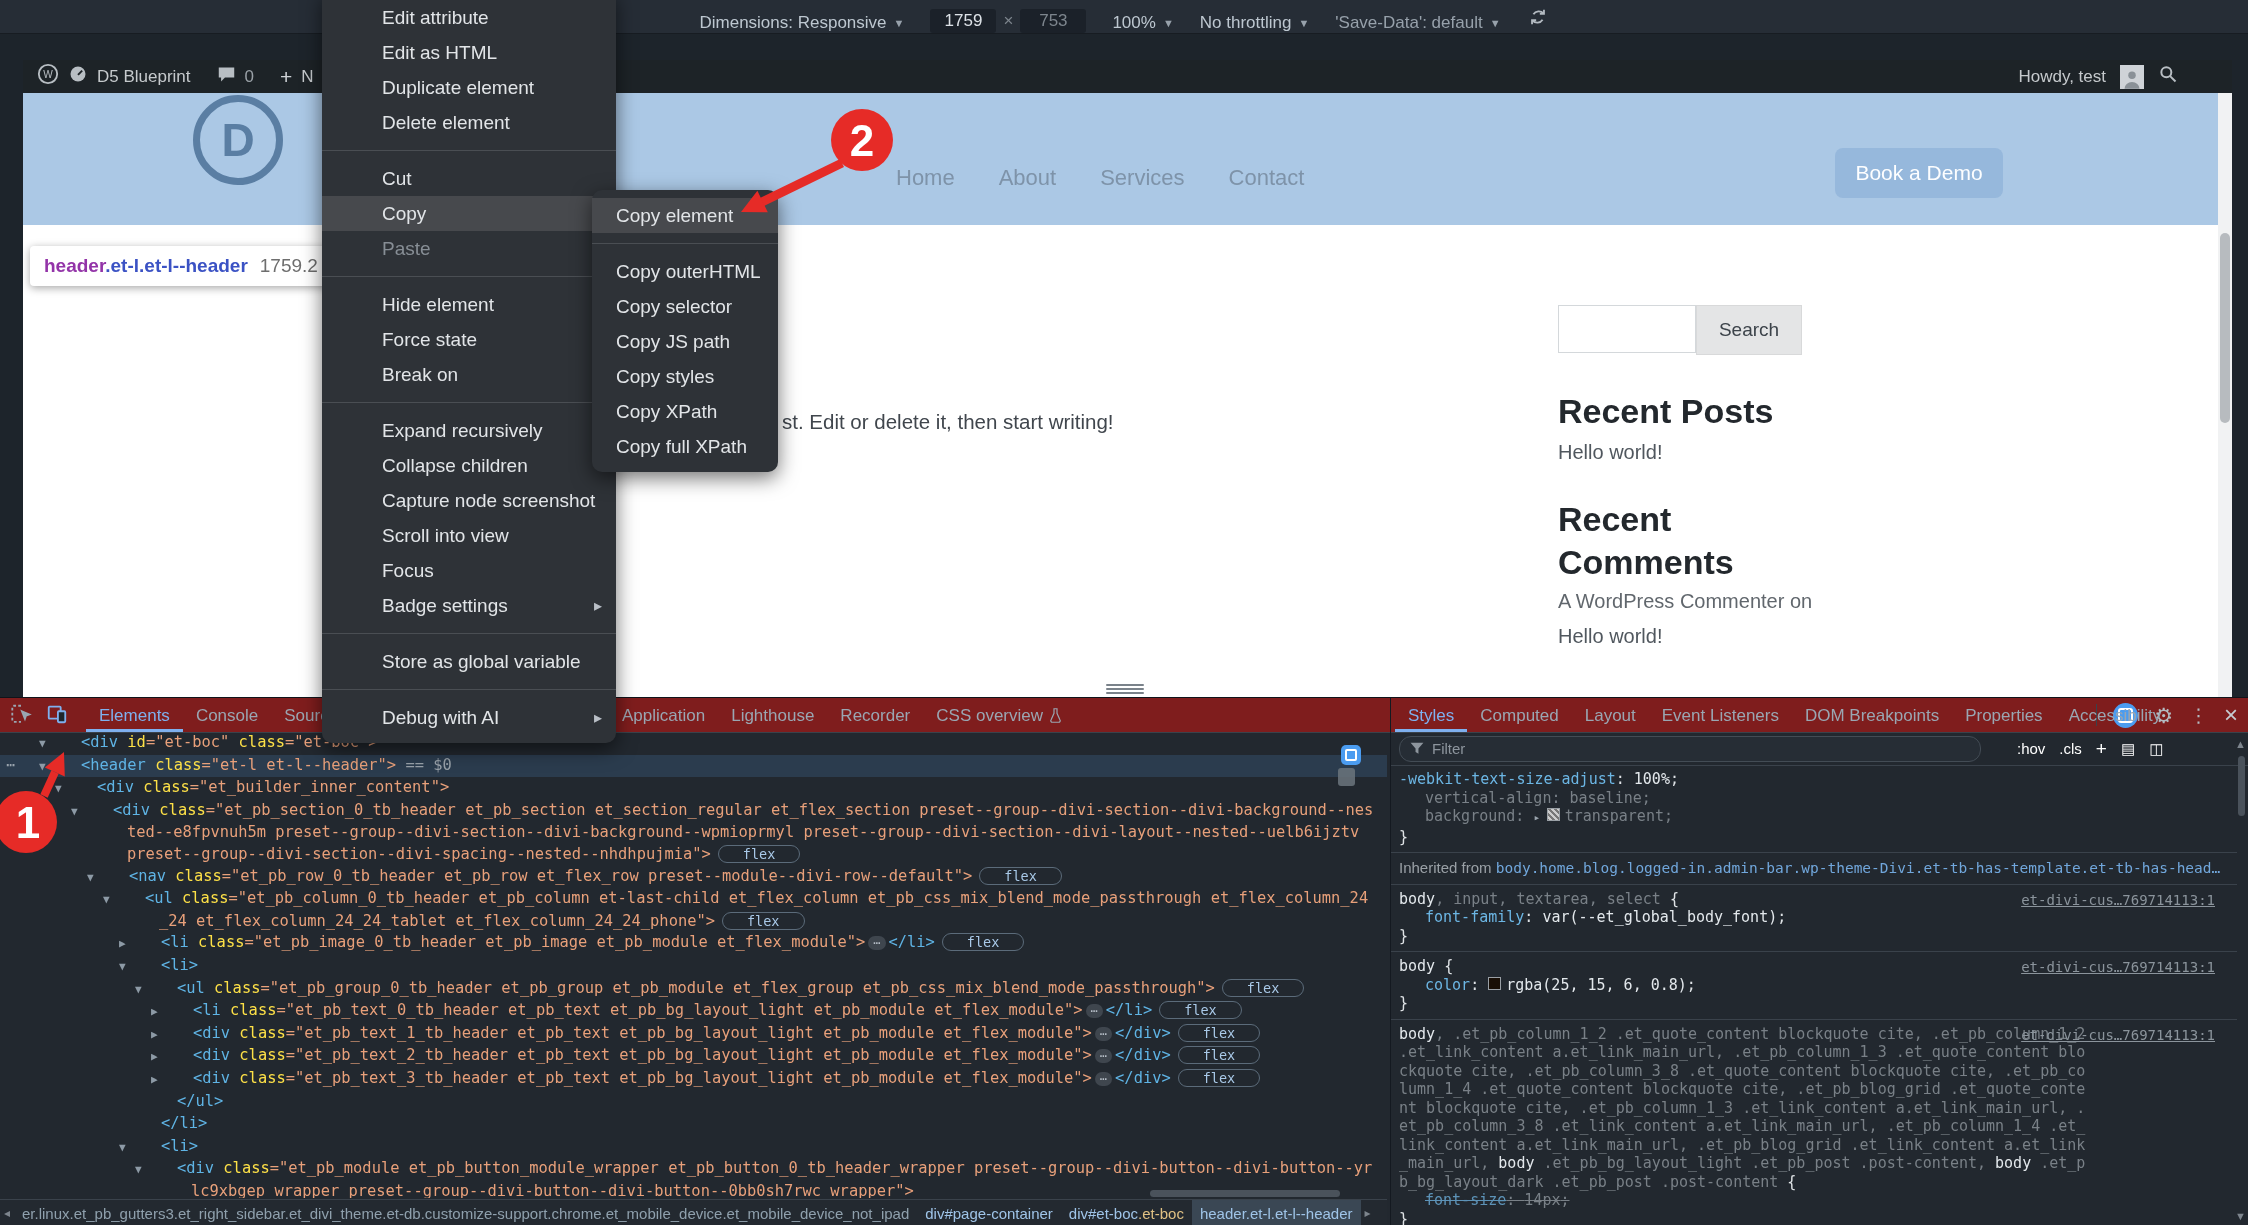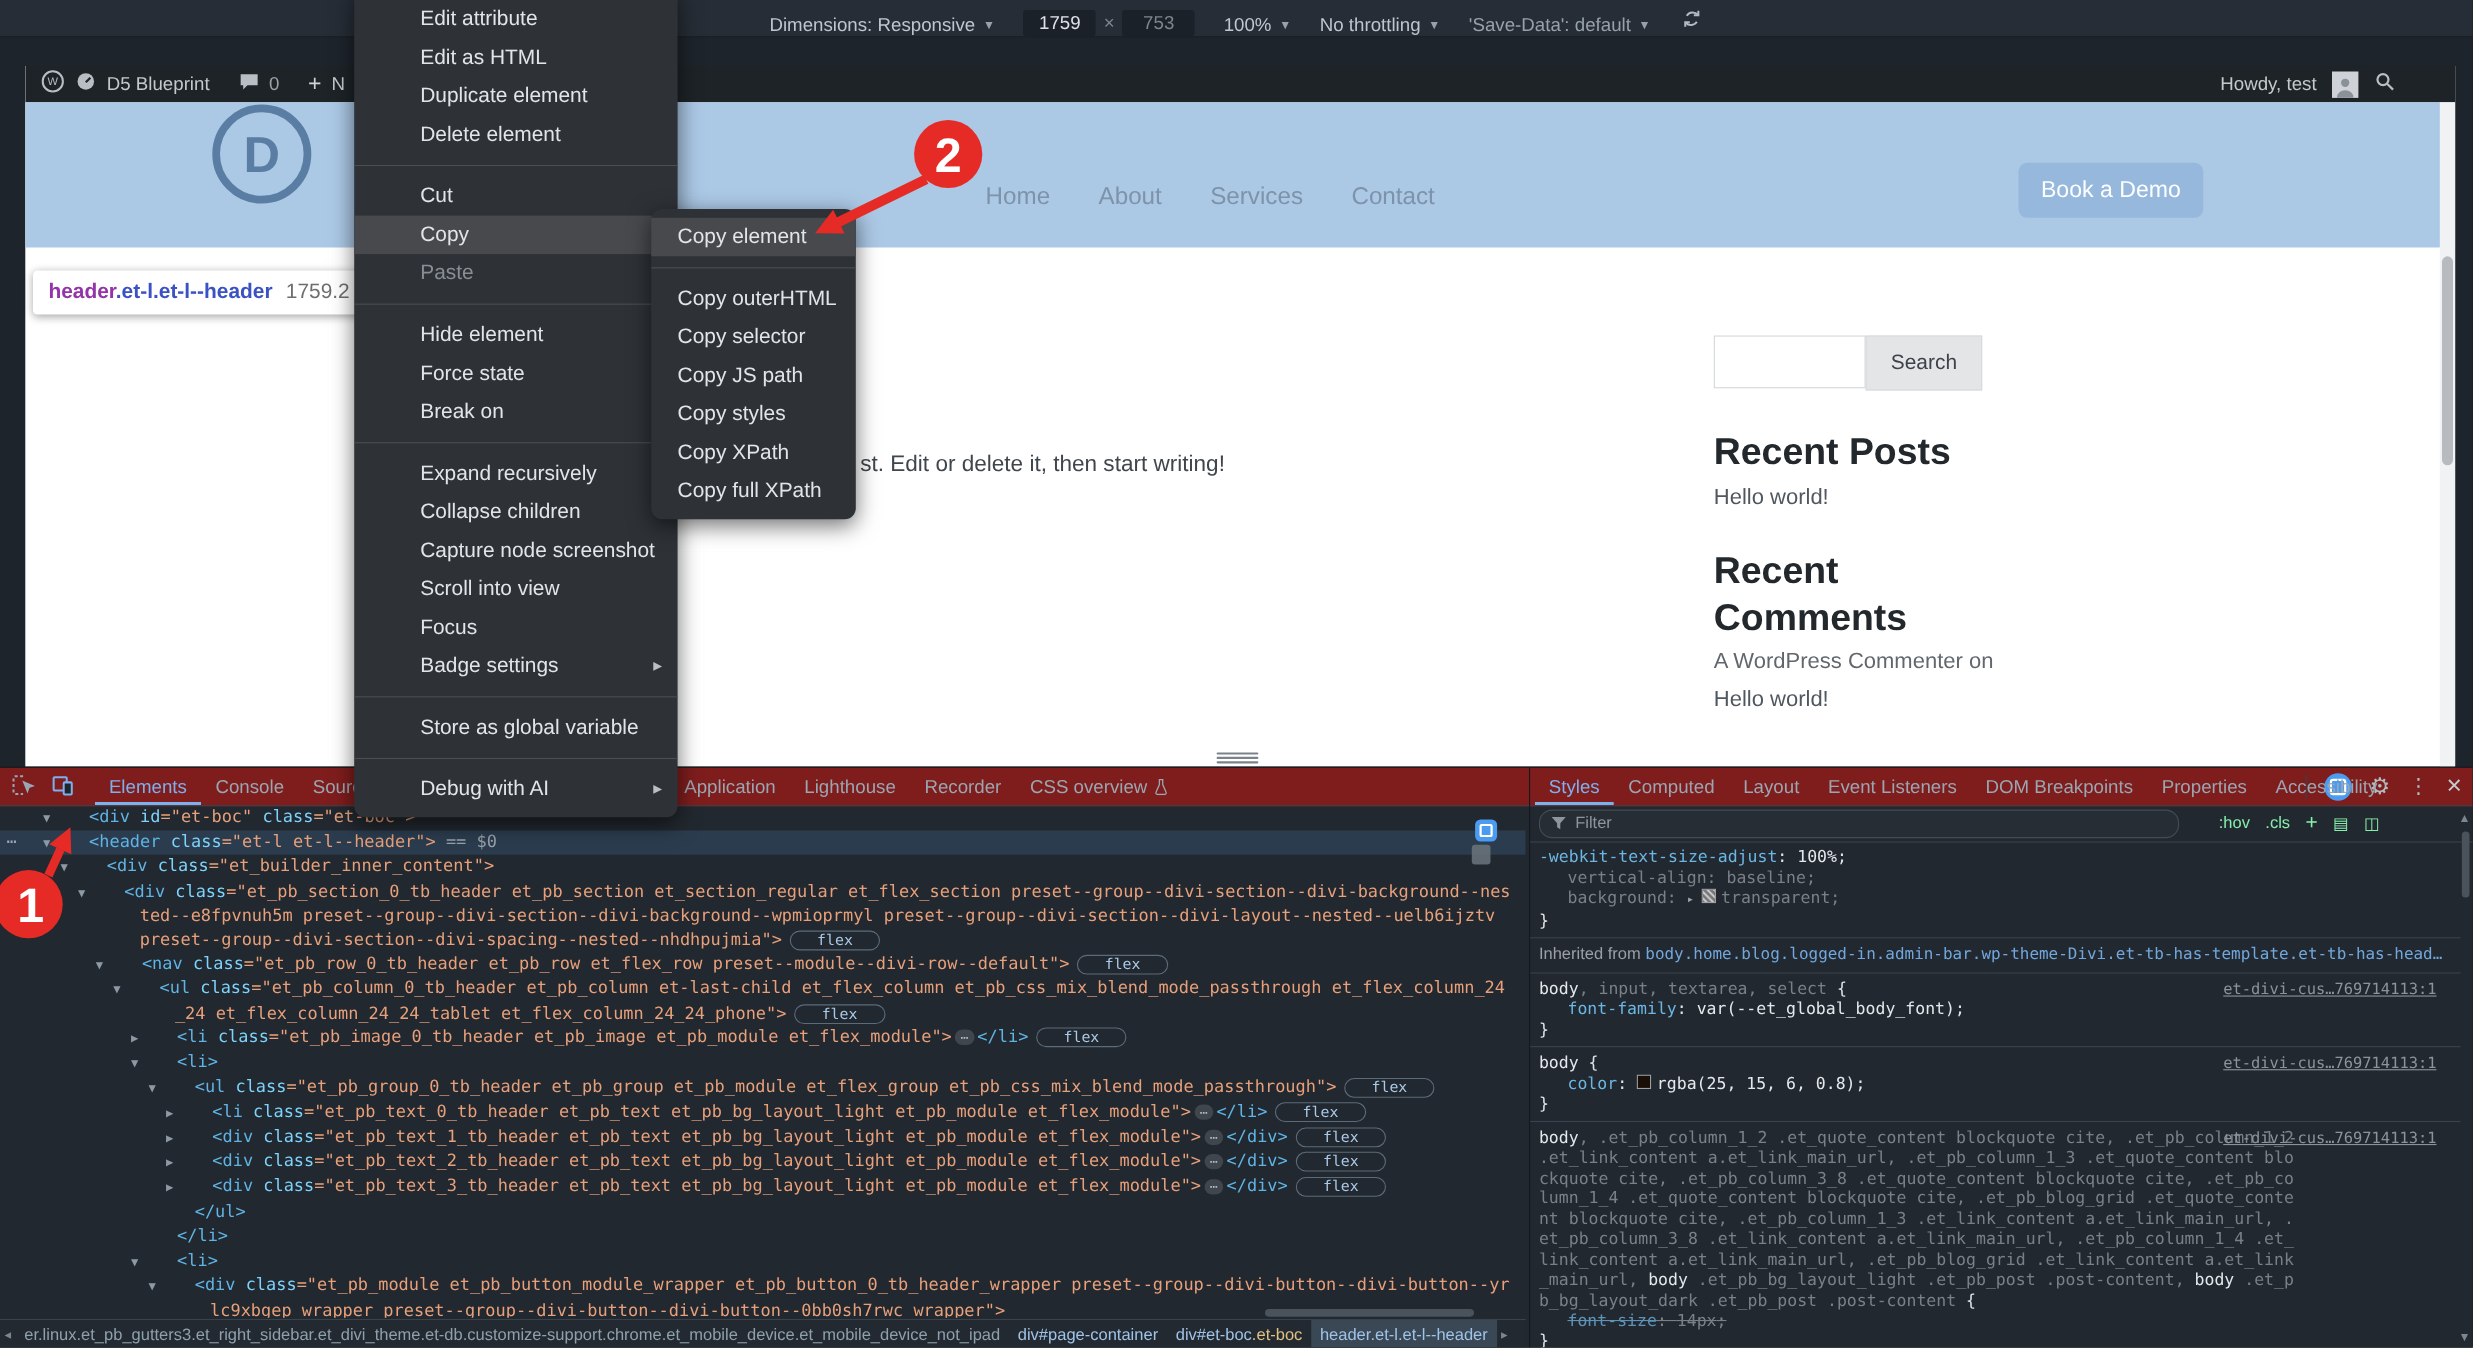--- a/index.html
+++ b/index.html
@@ -67,21 +67,21 @@
   .vsep{width:1px;height:22px;background:#3a424b;}
   .gicon{color:#b3bac1;font-size:21px;line-height:1;}
   .blue-circ{width:25px;height:25px;border-radius:50%;background:#4b9cf0;display:flex;align-items:center;justify-content:center;}
   .blue-circ .inner{width:11px;height:11px;border:2px solid #fff;border-radius:3px;}
   
   #dt-code{position:absolute;left:0;top:34px;width:1387px;height:466px;overflow:hidden;
            font-family:"DejaVu Sans Mono",monospace;font-size:15.4px;line-height:21.6px;color:#d5dde5;}
   .cl{position:relative;padding-right:10px;word-break:break-all;white-space:pre-wrap;}
   .cl.sel{background:#2b3c4e;}
   .c-a{display:inline-block;width:14px;color:#8d9aa6;font-size:11px;}
-  .c-t{color:#5fb4e5;} .c-n{color:#7dd3fc;} .c-q{color:#e8a07a;} .c-s{color:#e8a07a;}
+  .c-t{color:#5fb4e5;} .c-n{color:#fde047;} .c-q{color:#e8a07a;} .c-s{color:#e8a07a;}
   .c-d{color:#98a1a9;}
   .c-b{display:inline-block;border:1px solid #5b6b7a;border-radius:9px;padding:0 24px;margin-left:7px;
        font-size:13.5px;line-height:16px;color:#a9c9e8;text-indent:0;}
   .c-m{display:inline-block;background:#3f464e;border-radius:7px;padding:0 5px;margin:0 3px;color:#b6bec7;
        font-size:12px;line-height:14px;text-indent:0;}
   .gut{position:absolute;left:6px;top:0;color:#9aa4ad;text-indent:0;}
   #float1{position:absolute;left:1341px;top:47px;width:20px;height:20px;border-radius:5px;background:#4b9cf0;
           display:flex;align-items:center;justify-content:center;}
   #float1 .inner{width:8px;height:8px;border:2px solid #fff;border-radius:2px;}
   #float2{position:absolute;left:1338px;top:70px;width:17px;height:18px;border-radius:3px;background:#6b747d;opacity:.85;}
@@ -92,21 +92,21 @@
   .crumb{padding:0 8px;height:26px;display:flex;align-items:center;}
   .crumb.sel{background:#3a4754;color:#cfe2f4;}
   .cb-plain{color:#8fa0ad;} .cb-node{color:#9fc4e8;} .cb-yel{color:#e0c184;}
   .cb-arrow{color:#7d858d;font-size:12px;padding:0 4px;}
   
   #dt-styles{position:absolute;left:1390px;top:0;width:858px;height:528px;border-left:1px solid #141920;}
   #st-tabs{position:absolute;left:4px;top:0;display:flex;height:34px;}
   #st-filter{position:absolute;left:0;top:34px;width:100%;height:33px;border-bottom:1px solid #3a424b;display:flex;align-items:center;gap:22px;}
   #filterpill{margin-left:8px;width:560px;height:24px;background:#262d35;border:1px solid #434c55;border-radius:12px;
               display:flex;align-items:center;gap:8px;padding:0 10px;color:#8d959d;font-size:15px;}
-  .fctl{display:flex;align-items:center;gap:14px;margin-left:14px;color:#86efac;font-size:15px;}
+  .fctl{display:flex;align-items:center;gap:14px;margin-left:14px;color:#ffffff;font-size:15px;}
   #st-content{position:absolute;left:0;top:67px;width:846px;height:461px;overflow:hidden;
               font-family:"DejaVu Sans Mono",monospace;font-size:15px;line-height:18.5px;color:#dfe3e6;}
   .st-sec{border-bottom:1px solid #3a424b;padding:5px 24px 6px 8px;position:relative;}
   .inh{font-family:"Liberation Sans",sans-serif;font-size:15px;color:#9aa0a6;padding:6px 8px;border-bottom:1px solid #3a424b;}
   .inh .lnk{color:#71a7dc;font-family:"DejaVu Sans Mono",monospace;font-size:14.5px;}
   .src{position:absolute;right:22px;top:6px;color:#8b949c;text-decoration:underline;font-size:14px;}
   .sl{white-space:pre-wrap;word-break:break-all;padding-right:120px;}
   .sl.nopad{padding-right:8px;}
   .s-pr{color:#6cb6e4;} .s-va{color:#e3e8ec;} .s-br{color:#dfe3e6;}
   .s-di{color:#798087;} .s-dib{color:#798087;}

